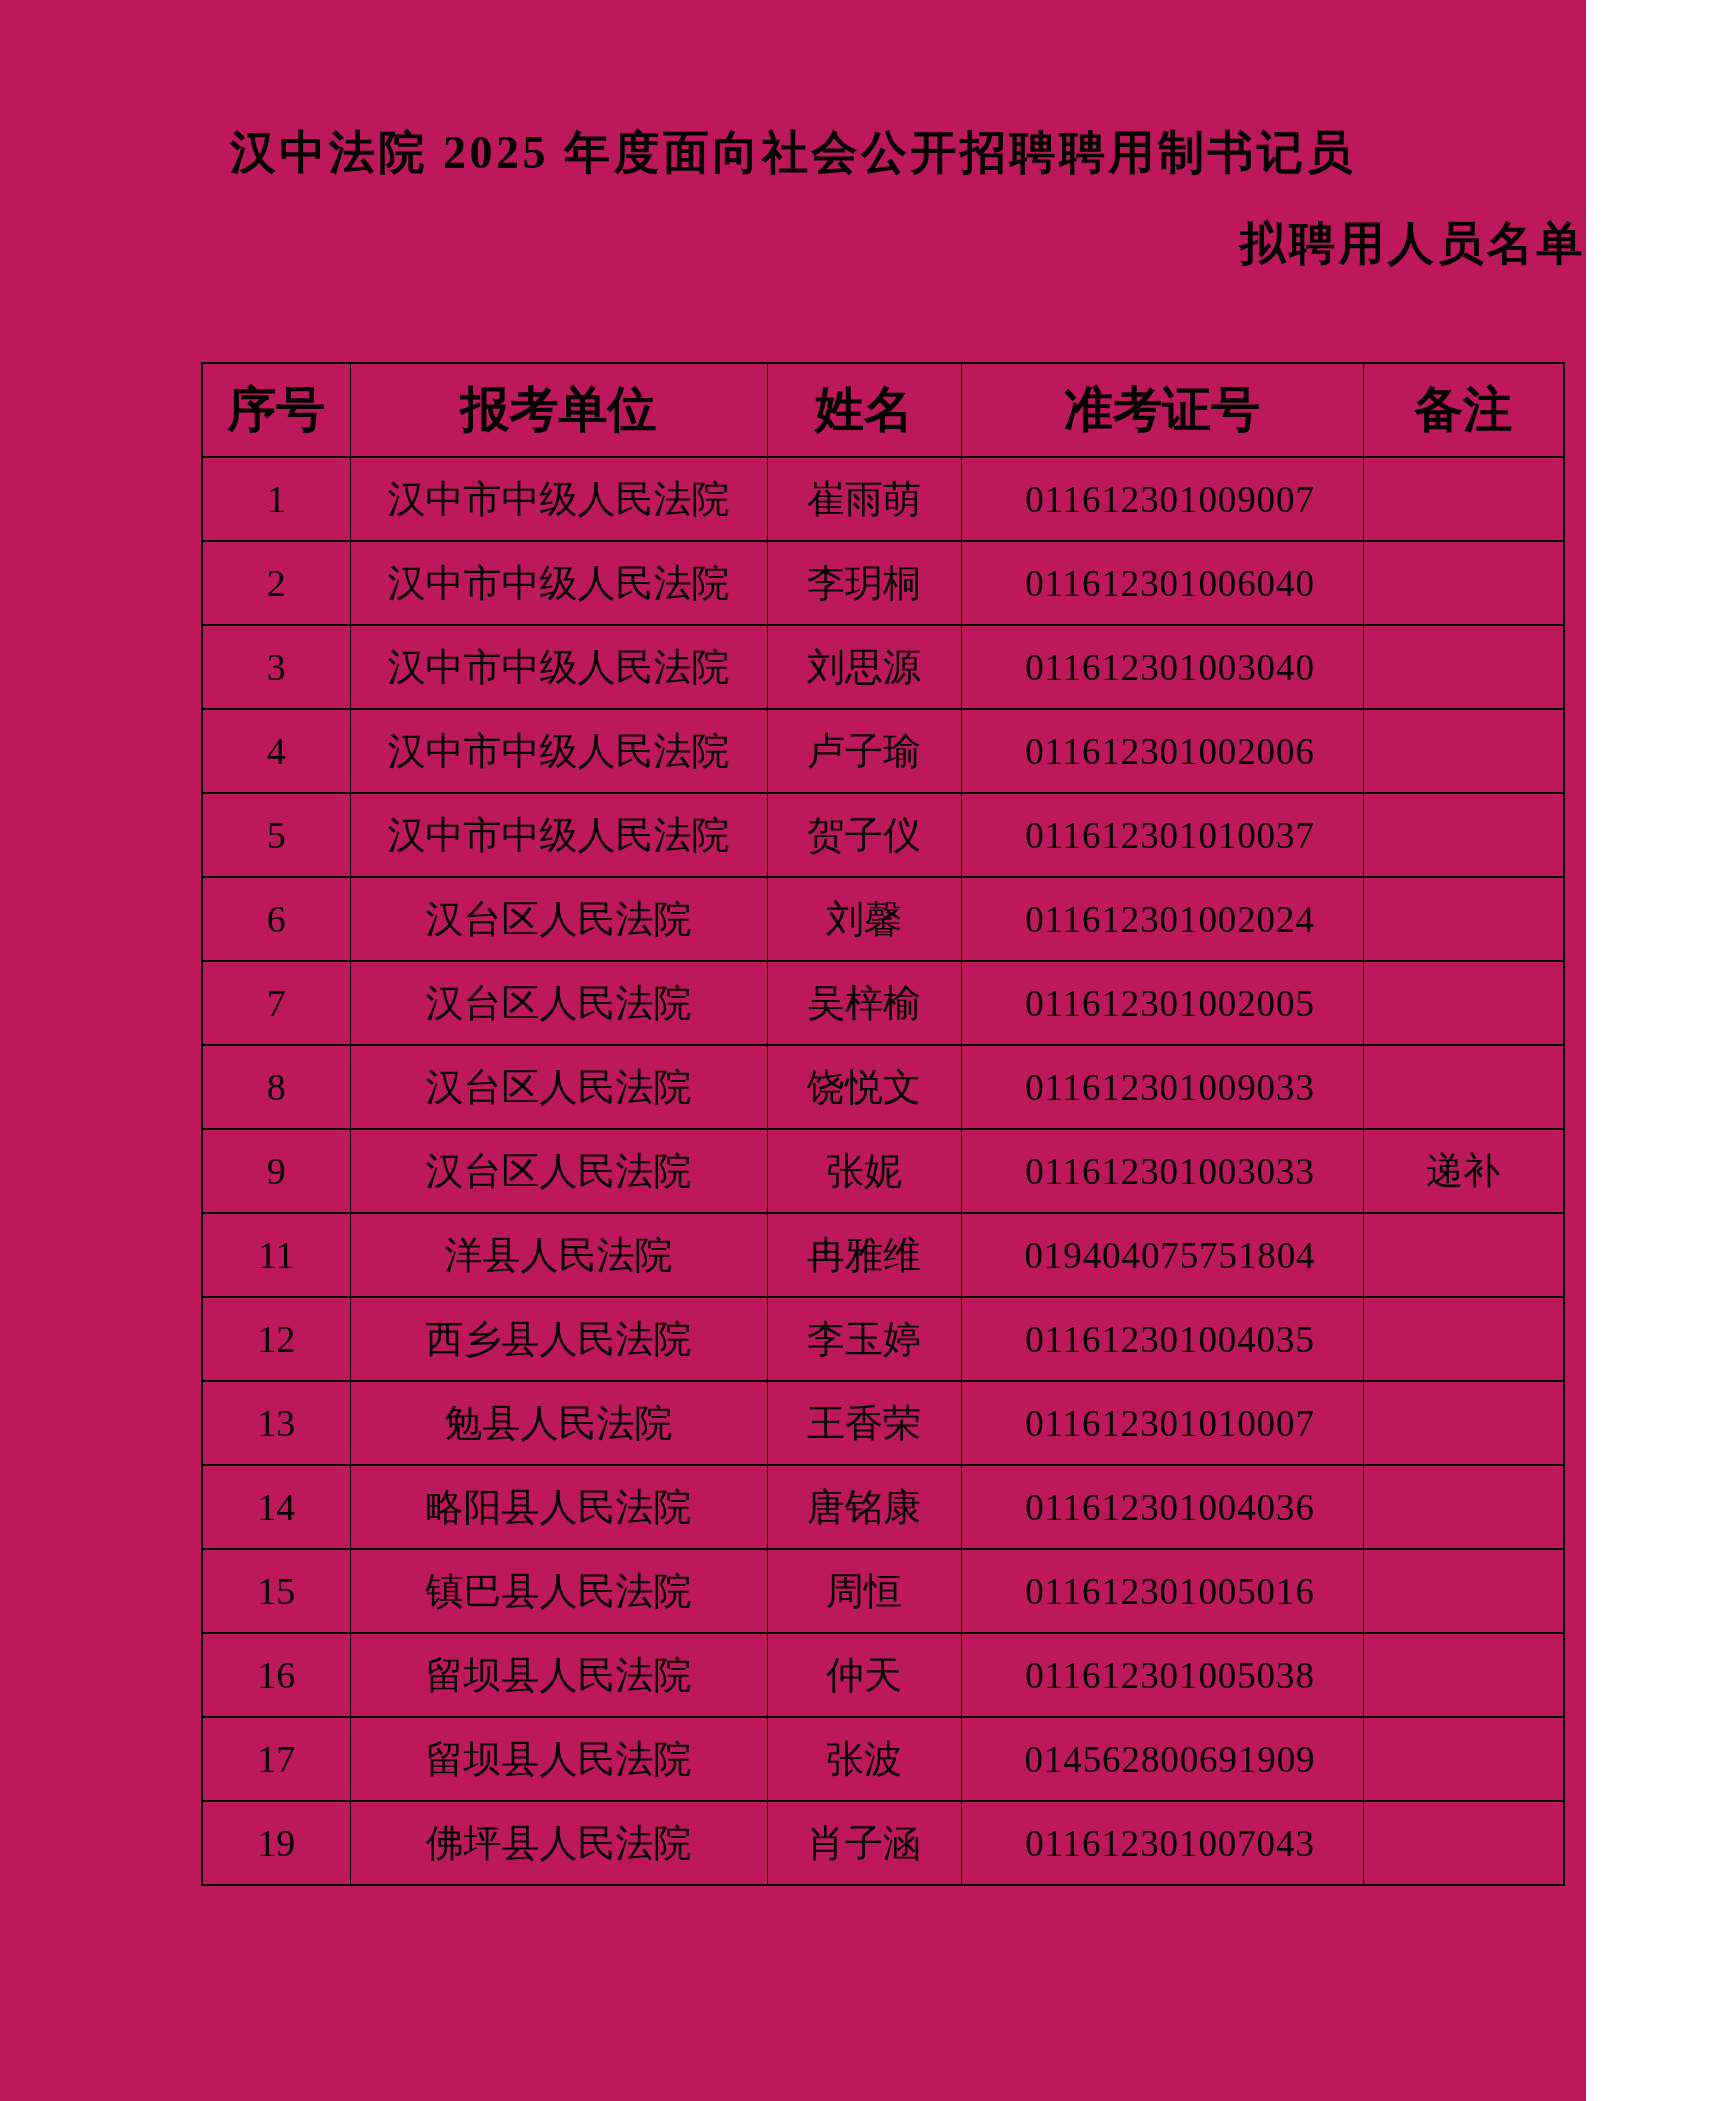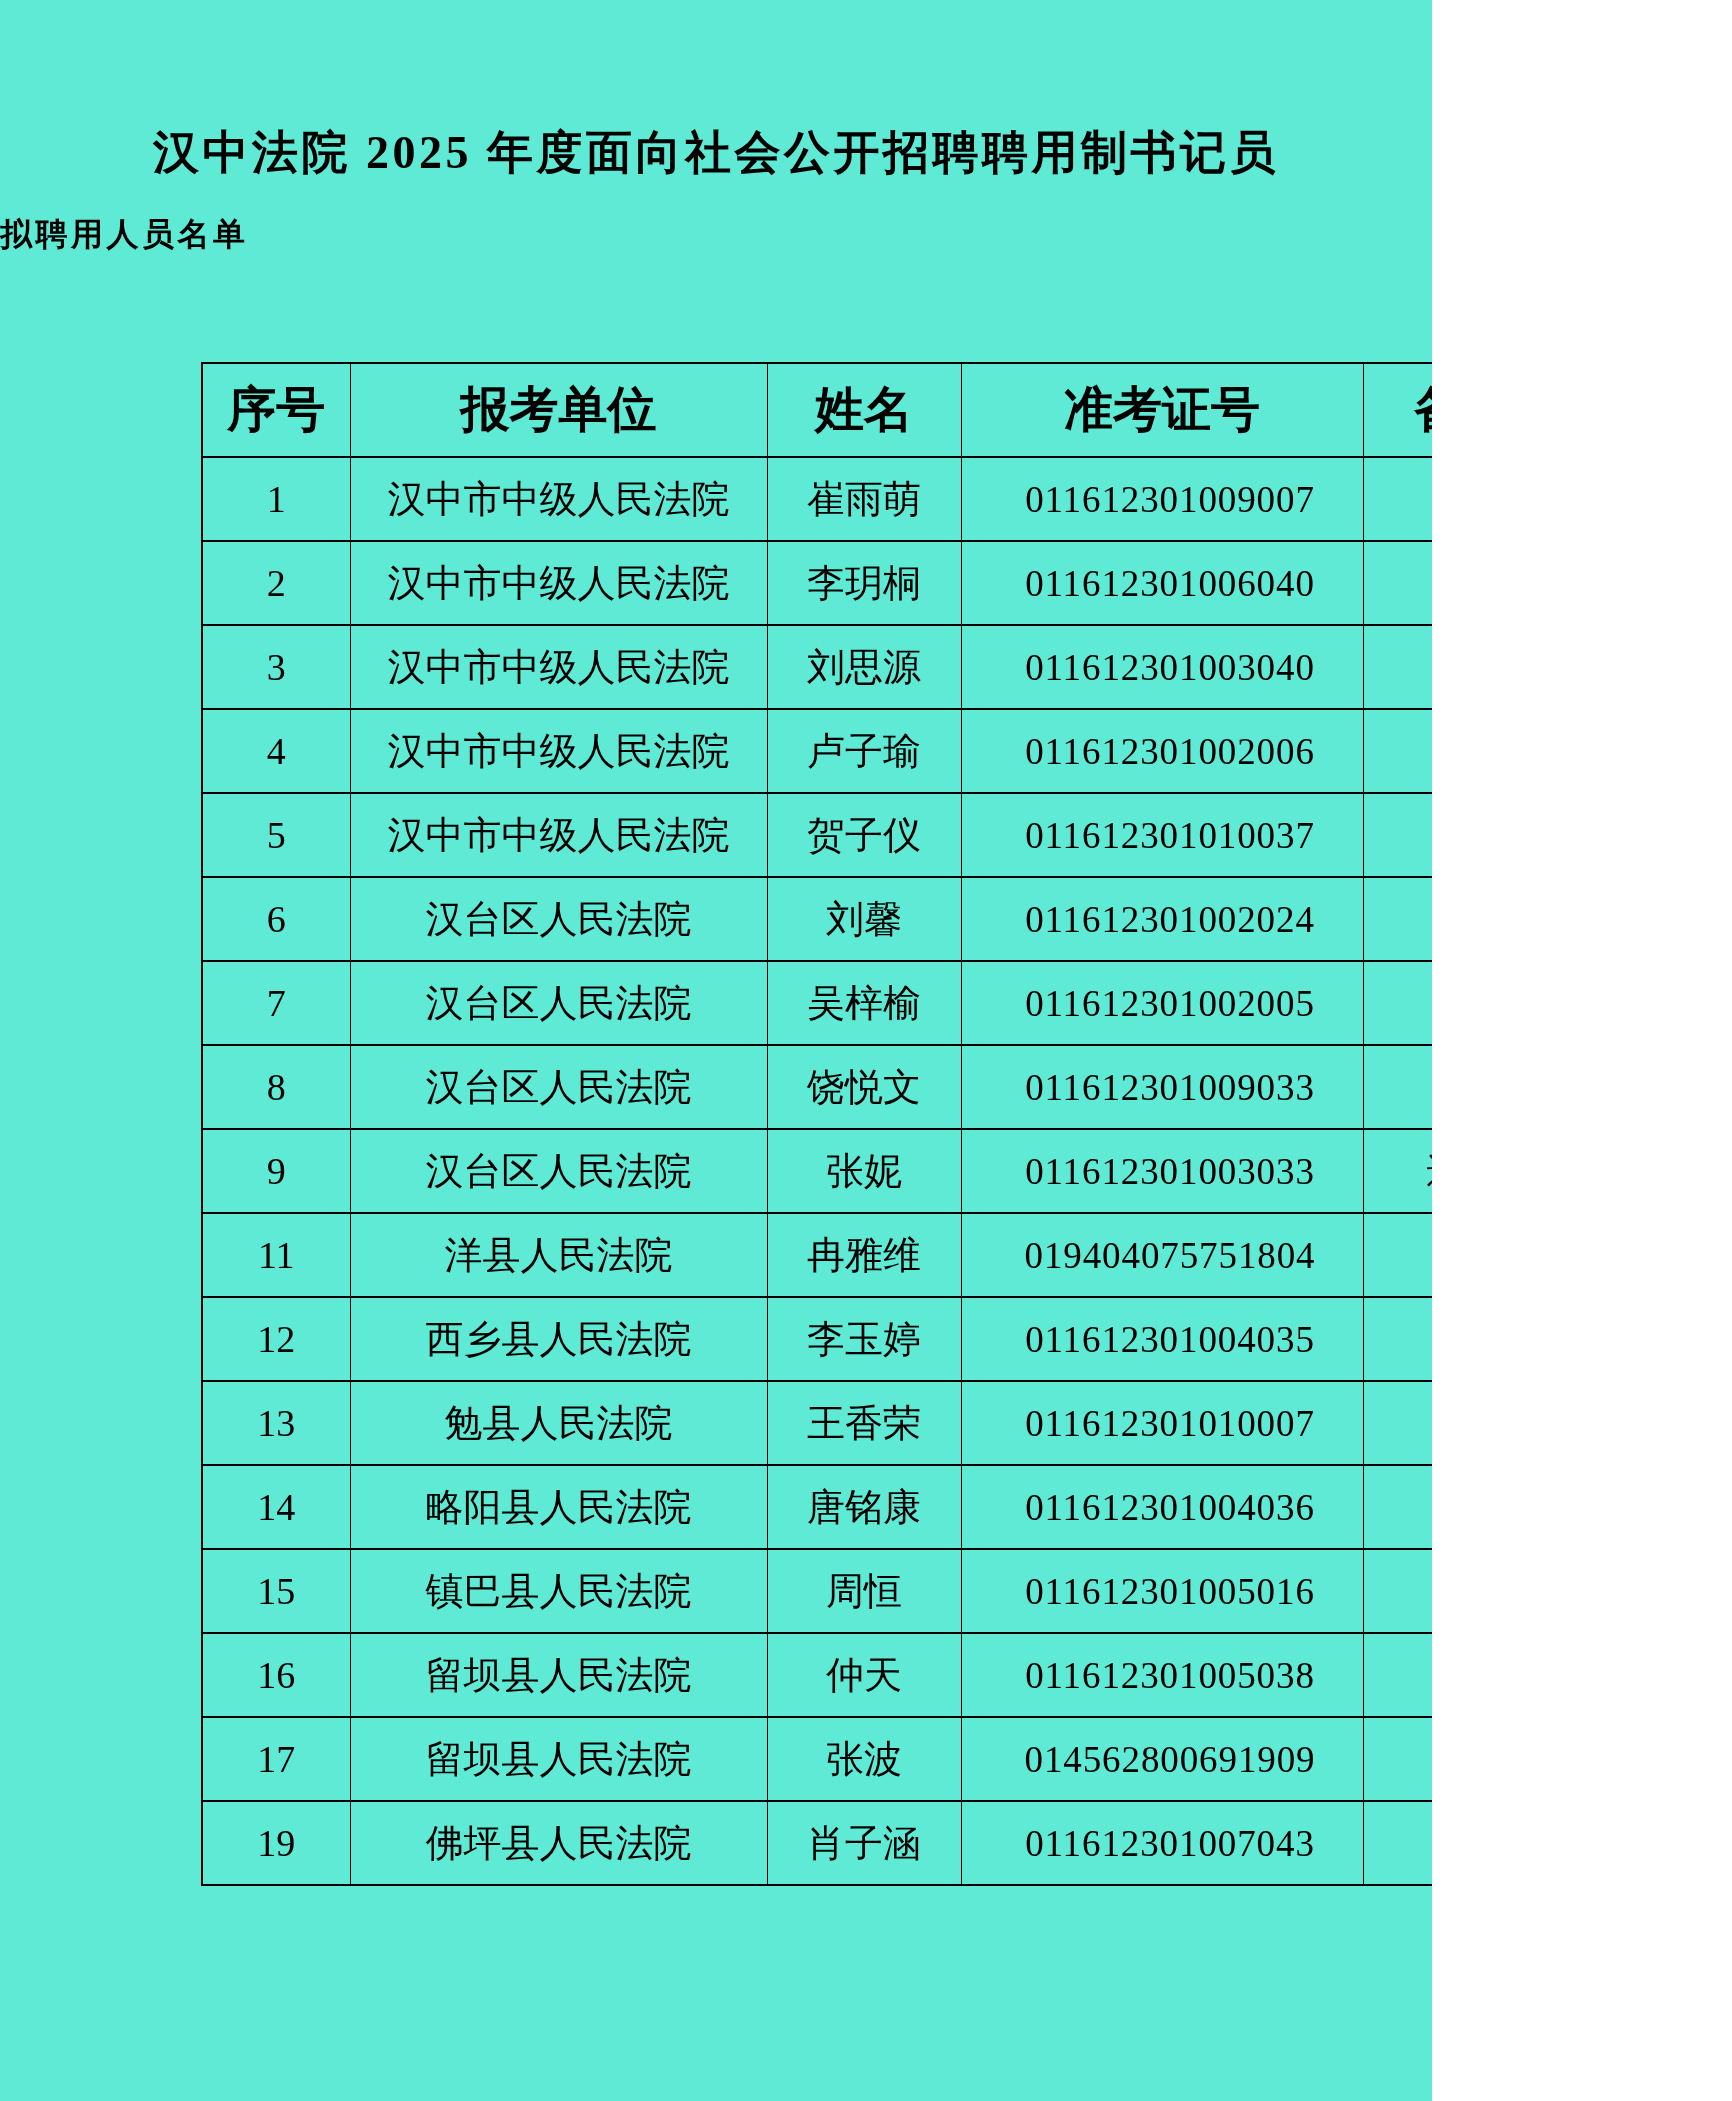--- a/index.html
+++ b/index.html
@@ -2,45 +2,45 @@
 <html style="font-size:14px"><head>
 <meta charset="utf-8">
 <style>
   html, body {
     margin: 0;
     padding: 0;
     background: #ffffff;
   }
   .page {
     position: relative;
-    width: 1432px;
+    width: 1586px;
     height: 2101px;
-    background: #5eead4;
+    background: #be185d;
     color: #000000;
     font-family: "Liberation Serif", "DejaVu Serif", serif;
     overflow: hidden;
   }
   .doc-title {
     position: absolute;
     top: 122px;
     left: 0;
     width: 100%;
     text-align: center;
     font-size: 46px;
     font-weight: bold;
     letter-spacing: 3.5px;
     white-space: nowrap;
   }
   .doc-subtitle {
     position: absolute;
     top: 213px;
     left: 0;
     width: 100%;
-    text-align: left;
-    font-size: 32px;
+    text-align: right;
+    font-size: 46px;
     font-weight: bold;
     letter-spacing: 3.5px;
     white-space: nowrap;
   }
   table.hire-table {
     position: absolute;
     left: 201px;
     top: 362px;
     width: 1363px;
     border-collapse: collapse;

